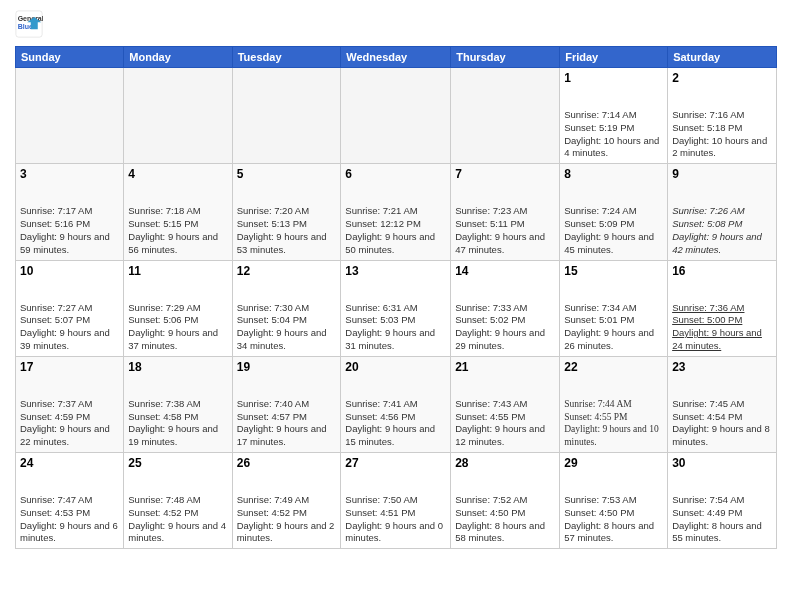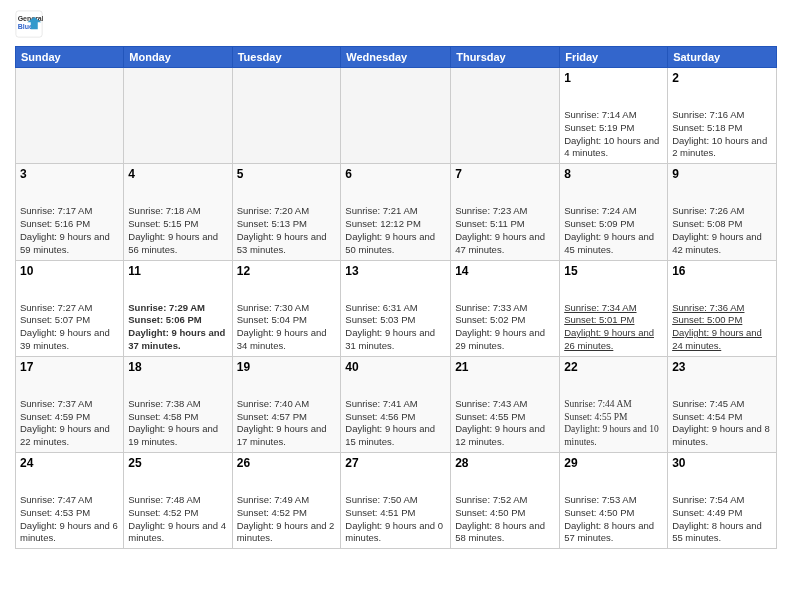--- a/index.html
+++ b/index.html
@@ -171,35 +171,35 @@
 Daylight: 9 hours and 47 minutes.</div>
           </td>
           <td>
             <div class="day-number">8</div>
             <div class="day-info" style="white-space: pre-line;">Sunrise: 7:24 AM
 Sunset: 5:09 PM
 Daylight: 9 hours and 45 minutes.</div>
           </td>
           <td>
             <div class="day-number">9</div>
-            <div class="day-info" style="white-space: pre-line;">Sunrise: 7:26 AM
+            <div class="day-info" style="white-space: pre-line; font-style: italic;">Sunrise: 7:26 AM
 Sunset: 5:08 PM
 Daylight: 9 hours and 42 minutes.</div>
           </td>
         </tr>
         <tr>
           <td>
             <div class="day-number">10</div>
             <div class="day-info" style="white-space: pre-line;">Sunrise: 7:27 AM
 Sunset: 5:07 PM
 Daylight: 9 hours and 39 minutes.</div>
           </td>
           <td>
             <div class="day-number">11</div>
-            <div class="day-info" style="white-space: pre-line; font-weight: bold;">Sunrise: 7:29 AM
+            <div class="day-info" style="white-space: pre-line;">Sunrise: 7:29 AM
 Sunset: 5:06 PM
 Daylight: 9 hours and 37 minutes.</div>
           </td>
           <td>
             <div class="day-number">12</div>
             <div class="day-info" style="white-space: pre-line;">Sunrise: 7:30 AM
 Sunset: 5:04 PM
 Daylight: 9 hours and 34 minutes.</div>
           </td>
           <td>
@@ -209,21 +209,21 @@
 Daylight: 9 hours and 31 minutes.</div>
           </td>
           <td>
             <div class="day-number">14</div>
             <div class="day-info" style="white-space: pre-line;">Sunrise: 7:33 AM
 Sunset: 5:02 PM
 Daylight: 9 hours and 29 minutes.</div>
           </td>
           <td>
             <div class="day-number">15</div>
-            <div class="day-info" style="white-space: pre-line; text-decoration: underline;">Sunrise: 7:34 AM
+            <div class="day-info" style="white-space: pre-line;">Sunrise: 7:34 AM
 Sunset: 5:01 PM
 Daylight: 9 hours and 26 minutes.</div>
           </td>
           <td>
             <div class="day-number">16</div>
             <div class="day-info" style="white-space: pre-line; text-decoration: underline;">Sunrise: 7:36 AM
 Sunset: 5:00 PM
 Daylight: 9 hours and 24 minutes.</div>
           </td>
         </tr>
@@ -240,21 +240,21 @@
 Sunset: 4:58 PM
 Daylight: 9 hours and 19 minutes.</div>
           </td>
           <td>
             <div class="day-number">19</div>
             <div class="day-info" style="white-space: pre-line;">Sunrise: 7:40 AM
 Sunset: 4:57 PM
 Daylight: 9 hours and 17 minutes.</div>
           </td>
           <td>
-            <div class="day-number">40</div>
+            <div class="day-number">20</div>
             <div class="day-info" style="white-space: pre-line;">Sunrise: 7:41 AM
 Sunset: 4:56 PM
 Daylight: 9 hours and 15 minutes.</div>
           </td>
           <td>
             <div class="day-number">21</div>
             <div class="day-info" style="white-space: pre-line;">Sunrise: 7:43 AM
 Sunset: 4:55 PM
 Daylight: 9 hours and 12 minutes.</div>
           </td>

